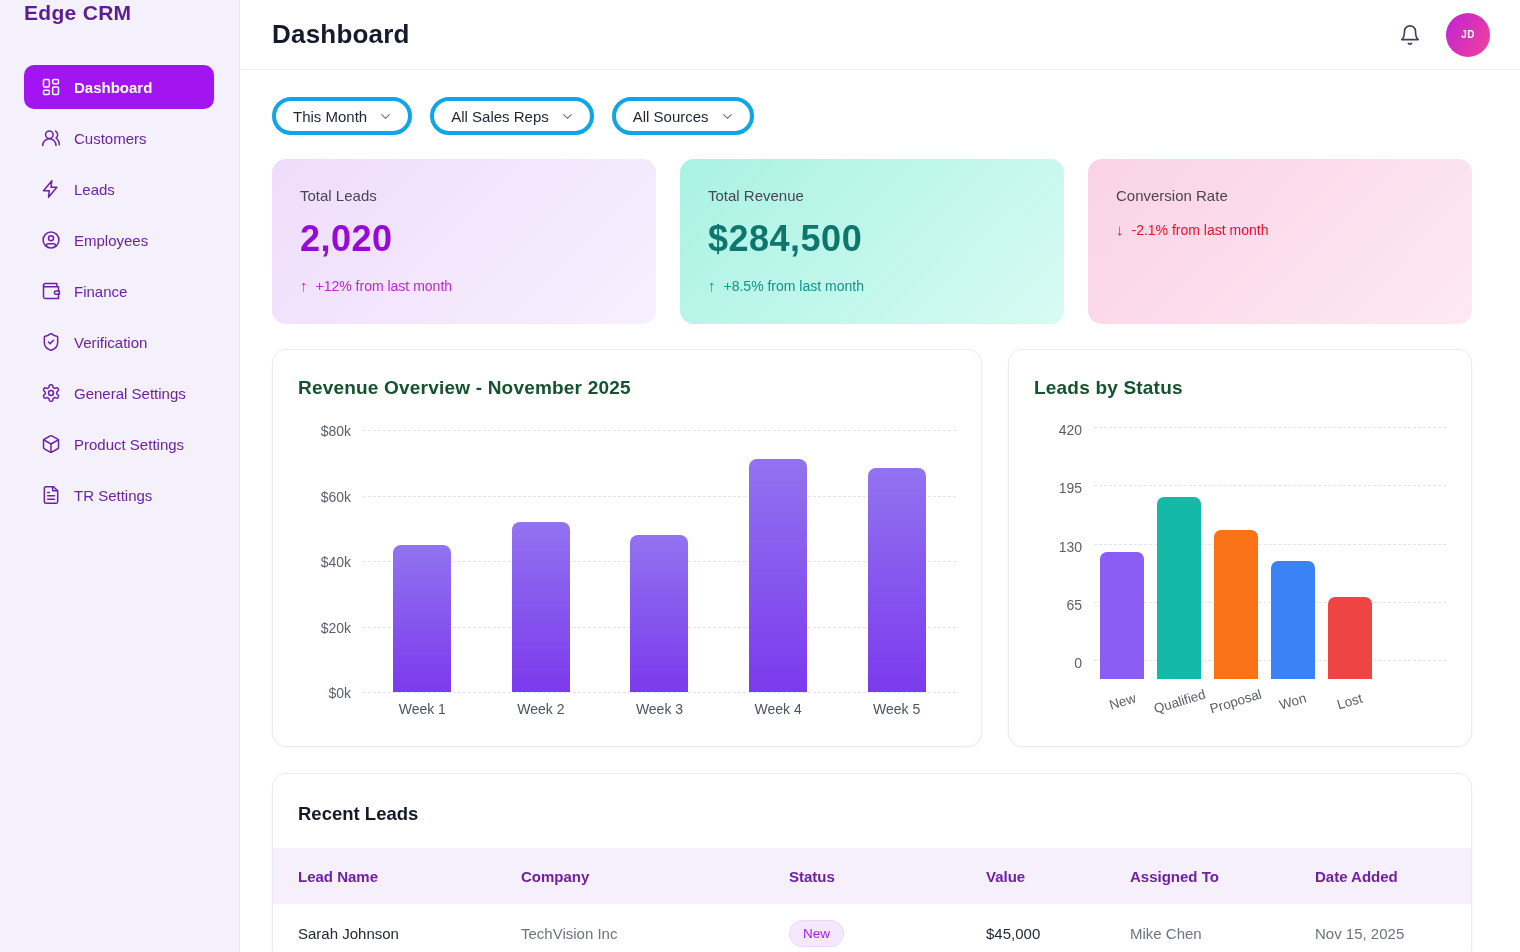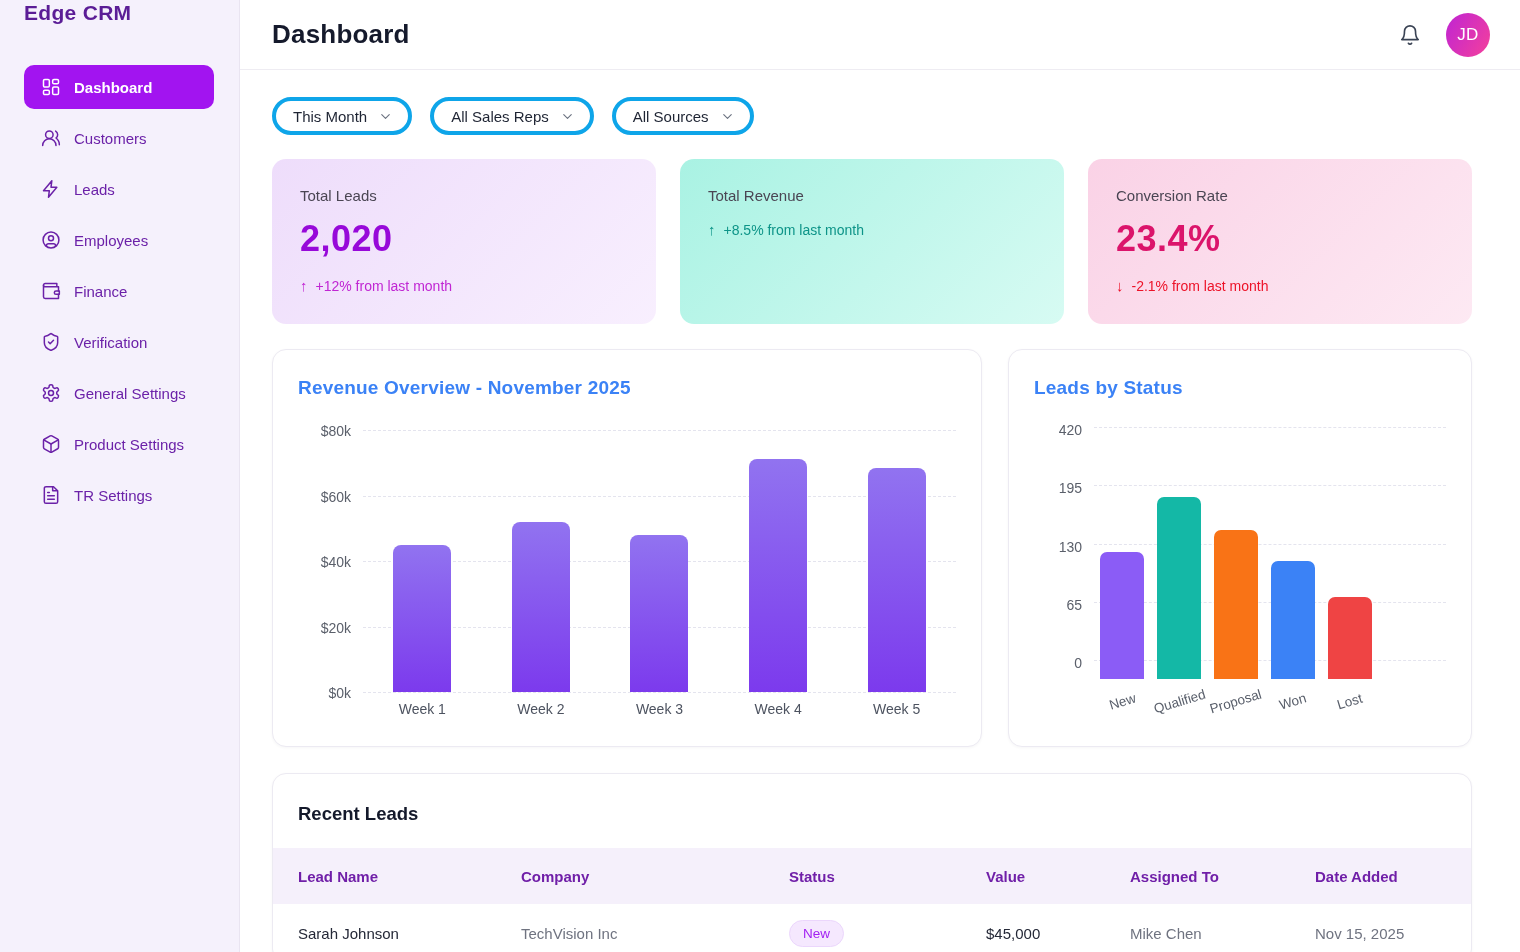--- a/index.html
+++ b/index.html
@@ -37,21 +37,21 @@
     display: flex; align-items: center; justify-content: space-between;
     padding: 0 30px 0 32px;
   }
   .page-title { margin: 0; font-size: 26px; font-weight: 700; color: #151A2C; letter-spacing: .2px; }
   .header-right { display: flex; align-items: center; gap: 25px; }
   .bell-btn { background: none; border: none; padding: 0; cursor: pointer; color: #3A4354; display: flex; }
   .bell-btn svg { width: 22px; height: 22px; }
   .avatar {
     width: 44px; height: 44px; border-radius: 50%;
     background: linear-gradient(120deg, #C427CE 10%, #F23F9E 95%);
-    color: #fff; font-weight: 400; font-size: 17px;
+    color: #fff; font-weight: 700; font-size: 10px;
     display: flex; align-items: center; justify-content: center; cursor: pointer;
     letter-spacing: .3px;
   }
 
   .content { padding: 27px 48px 0 32px; flex: 1; overflow: hidden; }
 
   
   .filters { display: flex; gap: 18px; margin-bottom: 24px; }
   .pill {
     height: 38px; border: 4px solid #0ea5e9; border-radius: 19px; background: #fff;
@@ -65,21 +65,21 @@
   .stat-card { border-radius: 14px; padding: 28px 28px 0; height: 165px; }
   .stat-label { font-size: 15px; color: #4A4553; line-height: 18px; }
   .stat-value { font-size: 36px; font-weight: 700; line-height: 44px; margin-top: 12px; letter-spacing: .5px; }
   .stat-trend { font-size: 14px; margin-top: 16px; display: flex; align-items: center; gap: 8px; }
   .trend-arrow { font-size: 15px; }
 
   
   .charts-row { display: grid; grid-template-columns: 710px 1fr; gap: 26px; margin-bottom: 26px; }
   .card { background: #fff; border: 1px solid #ECEAF2; border-radius: 14px; box-shadow: 0 1px 3px rgba(25,25,60,.04); }
   .chart-card { padding: 26px 25px 0; height: 398px; overflow: hidden; }
-  .chart-title { margin: 0; font-size: 19px; font-weight: 700; color: #3b82f6; line-height: 24px; letter-spacing: .2px; }
+  .chart-title { margin: 0; font-size: 19px; font-weight: 700; color: #14532d; line-height: 24px; letter-spacing: .2px; }
 
   .chart-wrap { display: flex; }
   .y-axis { position: relative; flex-shrink: 0; }
   .y-tick { position: absolute; right: 12px; font-size: 14px; color: #5A5F6A; line-height: 18px; white-space: nowrap; }
   .plot { position: relative; flex: 1; }
   .gridline { position: absolute; left: 0; right: 0; border-top: 1px dashed #E4E4EE; }
   .bars { position: absolute; top: 0; bottom: 0; left: 0; display: flex; }
   .slot { flex: 1; display: flex; justify-content: center; align-items: flex-end; }
   .bar { border-radius: 8px 8px 0 0; }
   .xlabels { display: flex; }
@@ -259,28 +259,28 @@
           <div class="stat-card" style="background: linear-gradient(135deg, rgb(238, 221, 251), rgb(248, 239, 254));">
             <div class="stat-label">Total Leads</div>
             <div class="stat-value" style="color:#9709D9">2,020</div>
             <div class="stat-trend" style="color:#C026D3">
               <span class="trend-arrow">↑</span>
               <span>+12% from last month</span>
             </div>
           </div>
           <div class="stat-card" style="background: linear-gradient(135deg, rgb(169, 242, 227), rgb(215, 251, 243));">
             <div class="stat-label">Total Revenue</div>
+            <div class="stat-value" style="color:#0F766E">$284,500</div>
             <div class="stat-trend" style="color:#0D9488">
               <span class="trend-arrow">↑</span>
               <span>+8.5% from last month</span>
             </div>
           </div>
           <div class="stat-card" style="background: linear-gradient(135deg, rgb(250, 210, 230), rgb(253, 233, 243));">
             <div class="stat-label">Conversion Rate</div>
-            <div class="stat-value" style="color:#DB146B">23.4%</div>
             <div class="stat-trend" style="color:#ED1228">
               <span class="trend-arrow">↓</span>
               <span>-2.1% from last month</span>
             </div>
           </div>
         </div>
 
       <div class="charts-row">
         <section class="card chart-card">
           <h2 class="chart-title">Revenue Overview - November 2025</h2>

